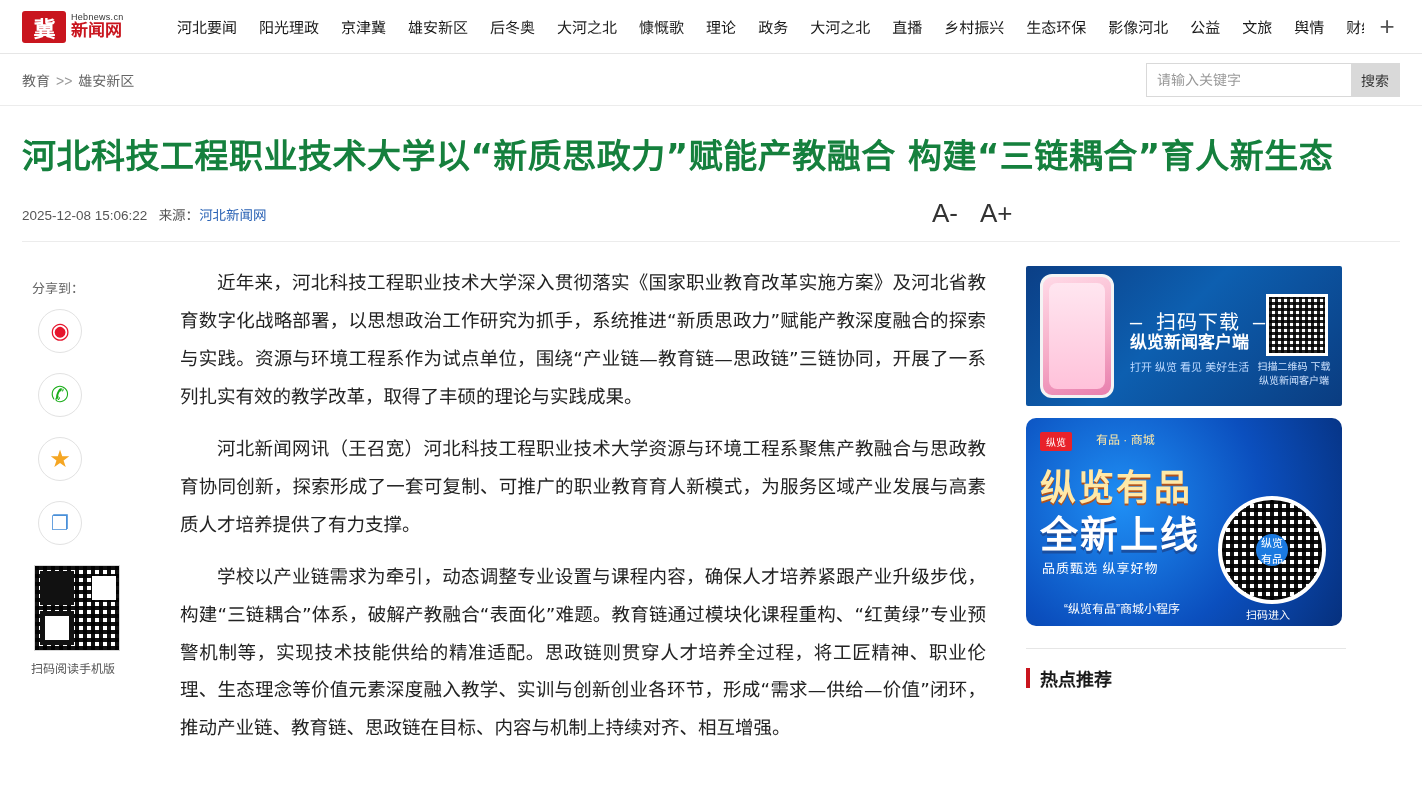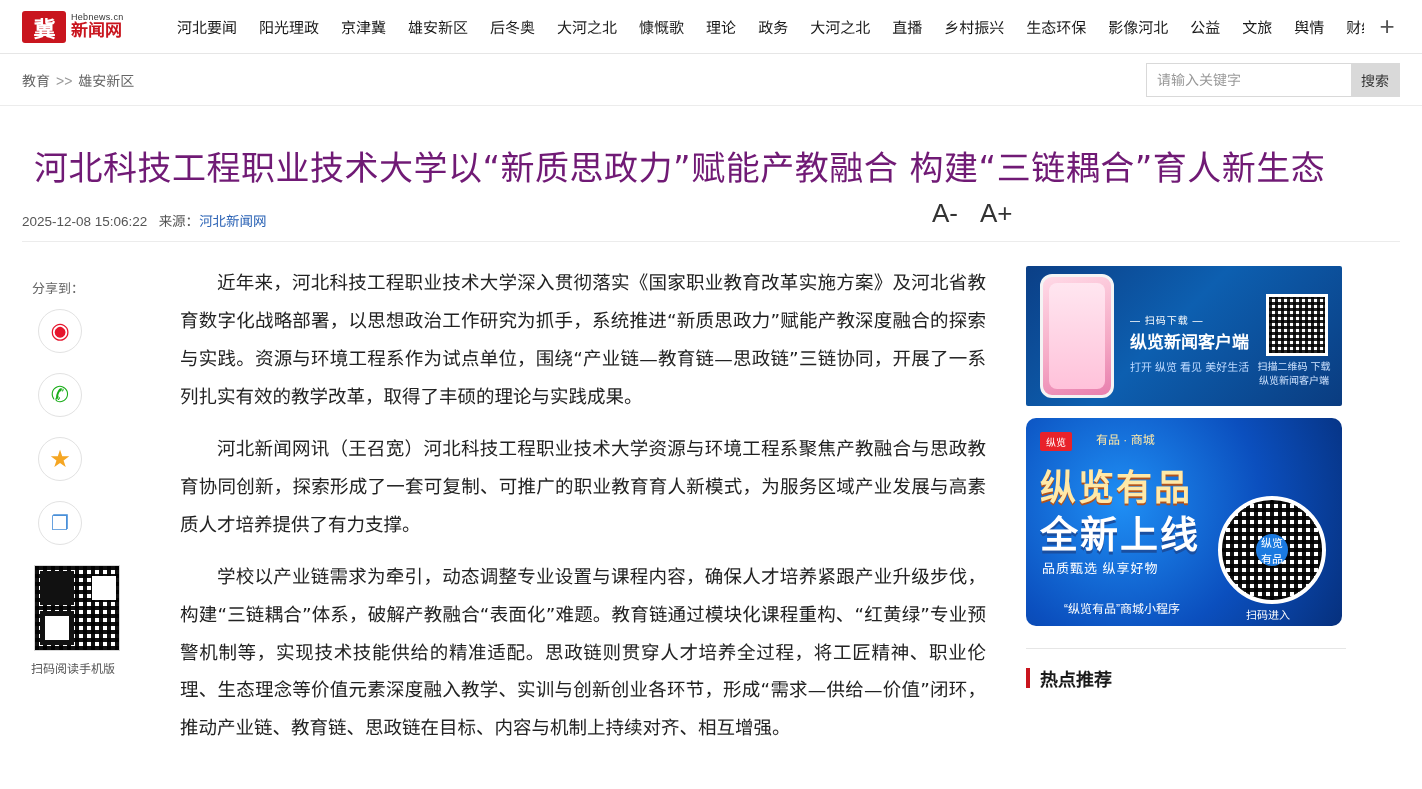--- a/index.html
+++ b/index.html
@@ -129,30 +129,30 @@
     font-family: "Liberation Sans", sans-serif;
   }
 
   
   .article-head {
     padding: 26px 22px 0 22px;
   }
   .headline {
     font-size: 34px;
     line-height: 1.42;
-    font-weight: normal;
-    color: #701a75;
-    margin: 12px;
+    font-weight: bold;
+    color: #15803d;
+    margin: 0;
     letter-spacing: .5px;
     font-family: "DejaVu Sans", "Liberation Sans", sans-serif;
   }
   .metarow {
-    margin-top: 8px;
-    display: flex;
-    align-items: center;
+    margin-top: 24px;
+    display: flex;
+    align-items: flex-start;
     height: 38px;
     position: relative;
     border-bottom: 1px solid #ececec;
     padding-bottom: 6px;
   }
   .meta {
     font-size: 13.5px;
     color: #555;
   }
   .meta .source-link { color: #2a62b5; text-decoration: none; cursor: pointer; }
@@ -272,25 +272,26 @@
     background: linear-gradient(160deg, #ffd9e6, #f5a9c5 60%, #e87fae);
     border: 3px solid #f4f4f4;
   }
   .ad1 .phone .scr {
     position: absolute; inset: 6px;
     border-radius: 8px;
     background: linear-gradient(180deg,#ffe6f0,#ffc2da);
   }
   .ad1 .ttl {
     position: absolute;
-    left: 104px; top: 46px;
+    left: 104px; top: 40px;
     color: #fff;
-    font-size: 10px;
+    font-size: 20px;
     letter-spacing: 1px;
     white-space: nowrap;
+    font-family: Liberation Mono, monospace;
   }
   .ad1 .sub {
     position: absolute;
     left: 104px; top: 62px;
     color: #fff;
     font-size: 17px;
     font-weight: bold;
     white-space: nowrap;
   }
   .ad1 .tip {

